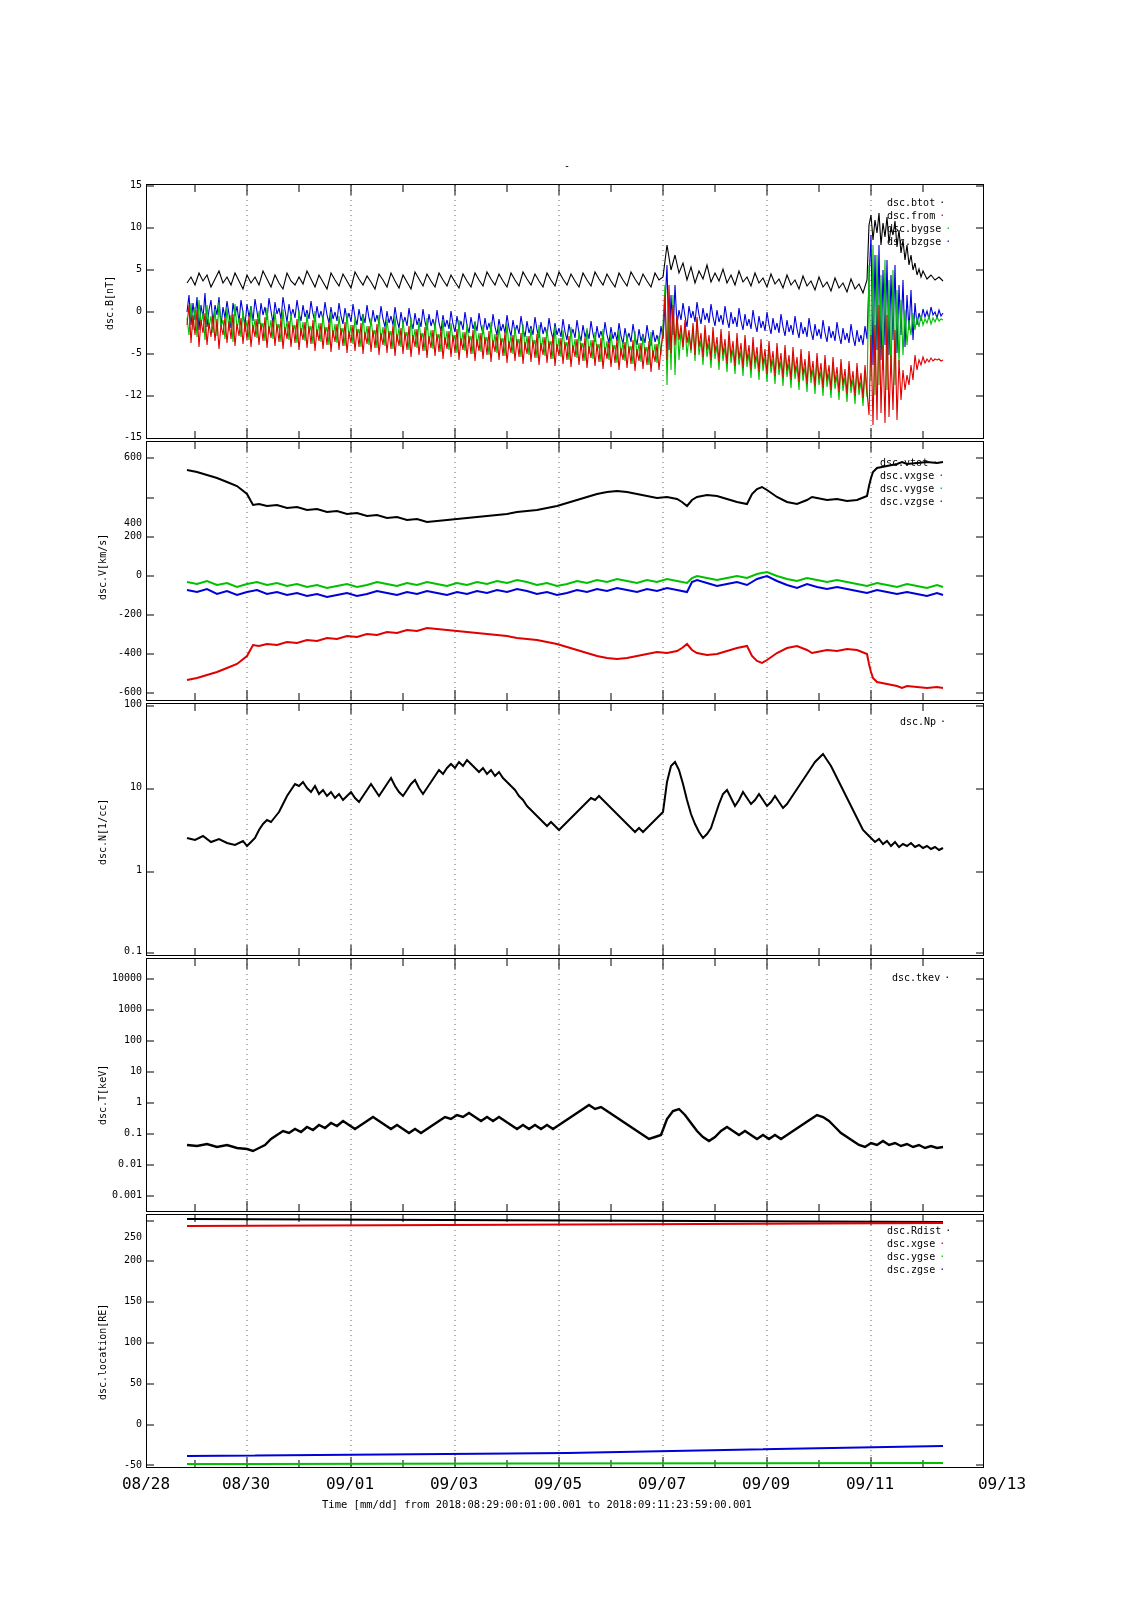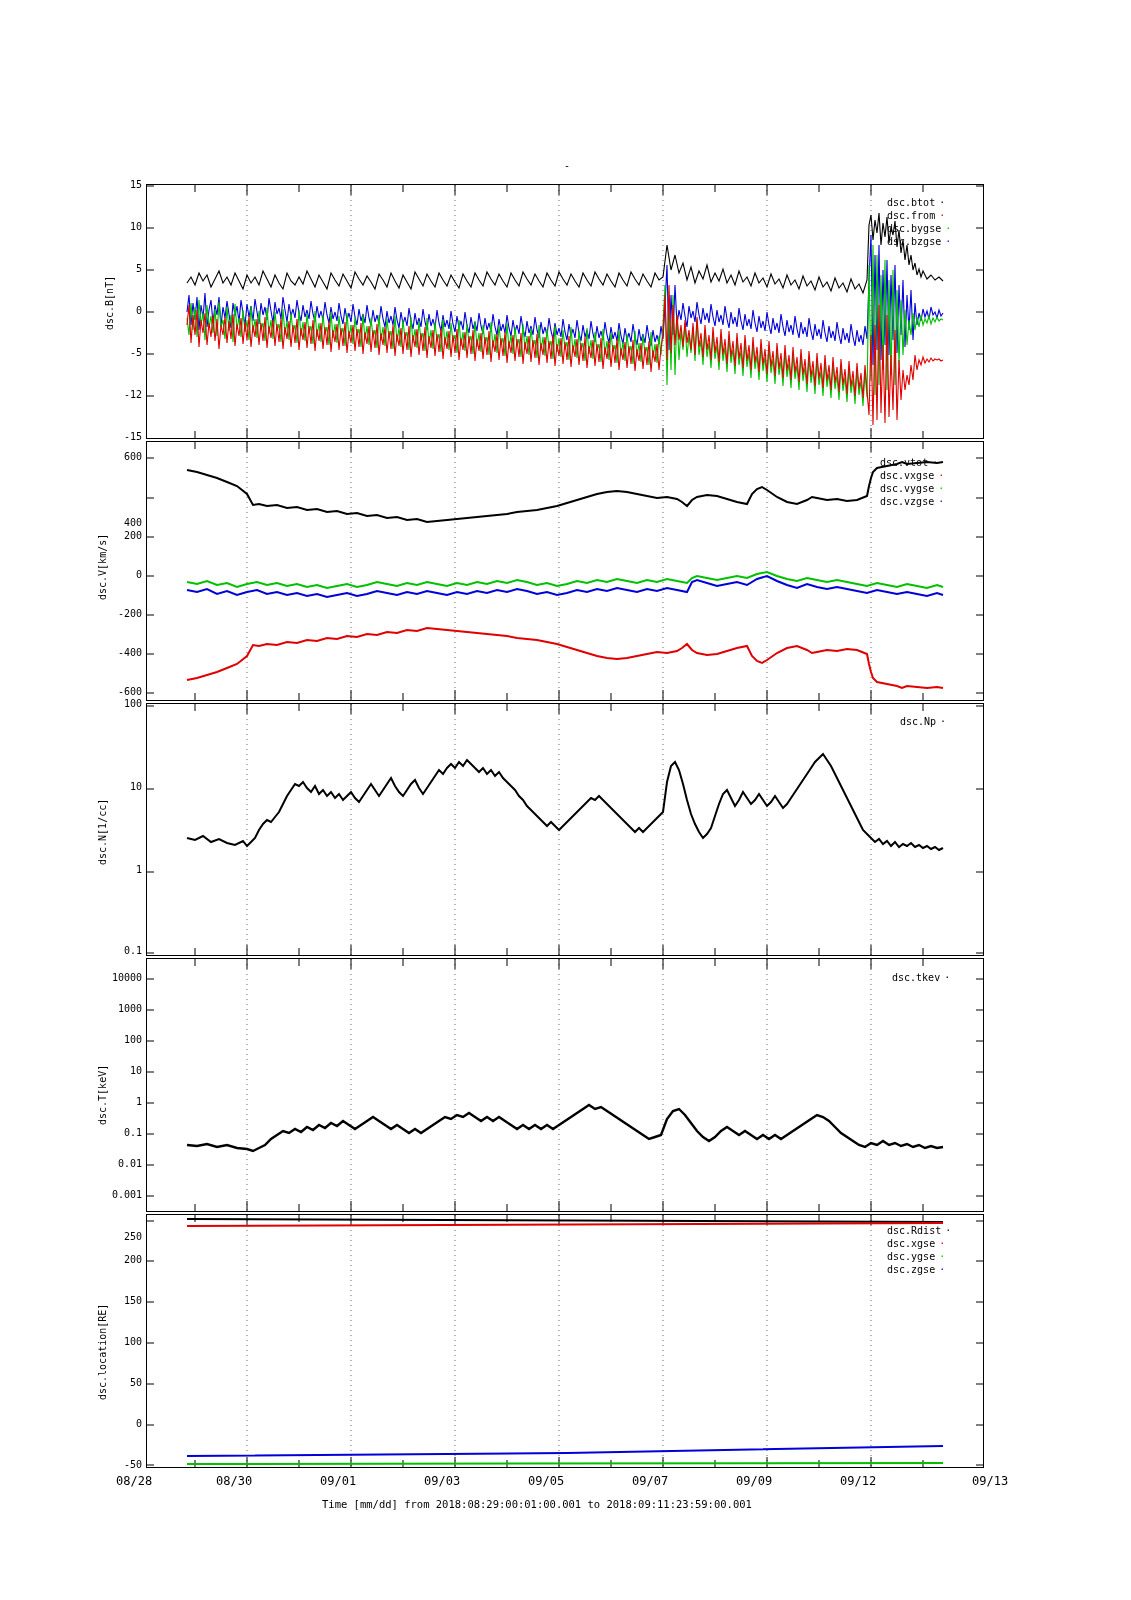--- a/index.html
+++ b/index.html
@@ -1,21 +1,21 @@
 <!DOCTYPE html>
 <html><head>
 <meta charset="utf-8">
 <style>
   html,body{margin:0;padding:0;background:#ffffff;}
   body{width:1131px;height:1600px;font-family:"DejaVu Sans Mono",monospace;color:#000;}
   #root{position:relative;width:1131px;height:1600px;}
   .panel{position:absolute;border:1px solid #000;background:#fff;box-sizing:border-box;}
   .ylabel{position:absolute;transform-origin:0 0;transform:rotate(-90deg);font-size:10px;white-space:nowrap;}
   .tick-lab{position:absolute;font-size:10px;text-align:right;white-space:nowrap;}
-  .xtick-lab{position:absolute;font-size:12px;white-space:nowrap;}
+  .xtick-lab{position:absolute;font-size:16px;text-align:center;white-space:nowrap;}
   .legend{position:absolute;font-size:10px;white-space:nowrap;margin-left:15px;}
   .legend div{line-height:13px;}
   .legend .dot{display:inline-block;width:14px;text-align:center;}
   .xaxis-title{position:absolute;font-size:10.5px;white-space:nowrap;}
   .toptick{position:absolute;font-size:10px;}
   svg{display:block;}
   .gridline{stroke:#000;stroke-width:0.6;stroke-dasharray:1 4;}
   .tickmark{stroke:#000;stroke-width:1;}
 </style>
 </head>
@@ -432,18 +432,18 @@
     <div><span>dsc.zgse</span><span class="dot" style="color:#0000d8;">·</span></div>
   </div>
 
   <div class="xtick-lab" style="left:116px;top:1474px;width:60px;">08/28</div>
   <div class="xtick-lab" style="left:216px;top:1474px;width:60px;">08/30</div>
   <div class="xtick-lab" style="left:320px;top:1474px;width:60px;">09/01</div>
   <div class="xtick-lab" style="left:424px;top:1474px;width:60px;">09/03</div>
   <div class="xtick-lab" style="left:528px;top:1474px;width:60px;">09/05</div>
   <div class="xtick-lab" style="left:632px;top:1474px;width:60px;">09/07</div>
   <div class="xtick-lab" style="left:736px;top:1474px;width:60px;">09/09</div>
-  <div class="xtick-lab" style="left:840px;top:1474px;width:60px;">09/12</div>
+  <div class="xtick-lab" style="left:840px;top:1474px;width:60px;">09/11</div>
   <div class="xtick-lab" style="left:972px;top:1474px;width:60px;">09/13</div>
 
   <div class="xaxis-title" style="left:322px;top:1498px;">Time [mm/dd]  from 2018:08:29:00:01:00.001  to  2018:09:11:23:59:00.001</div>
 
 </div>
 
 </body></html>

